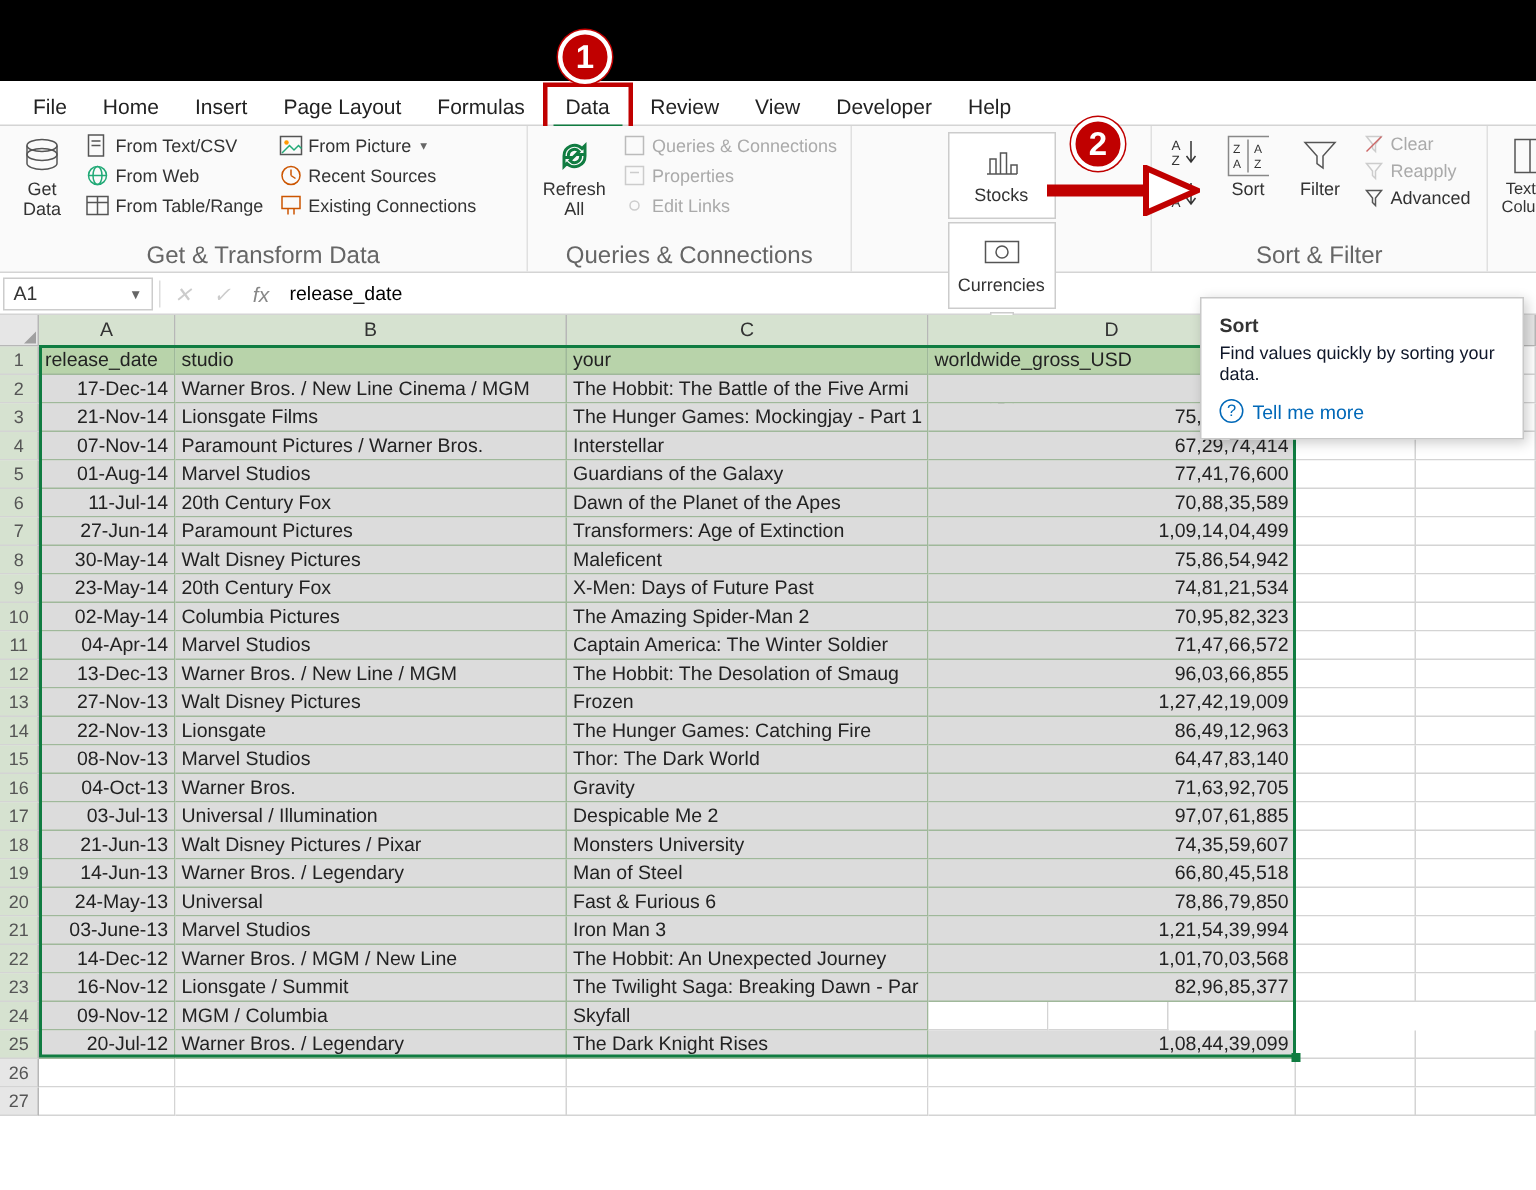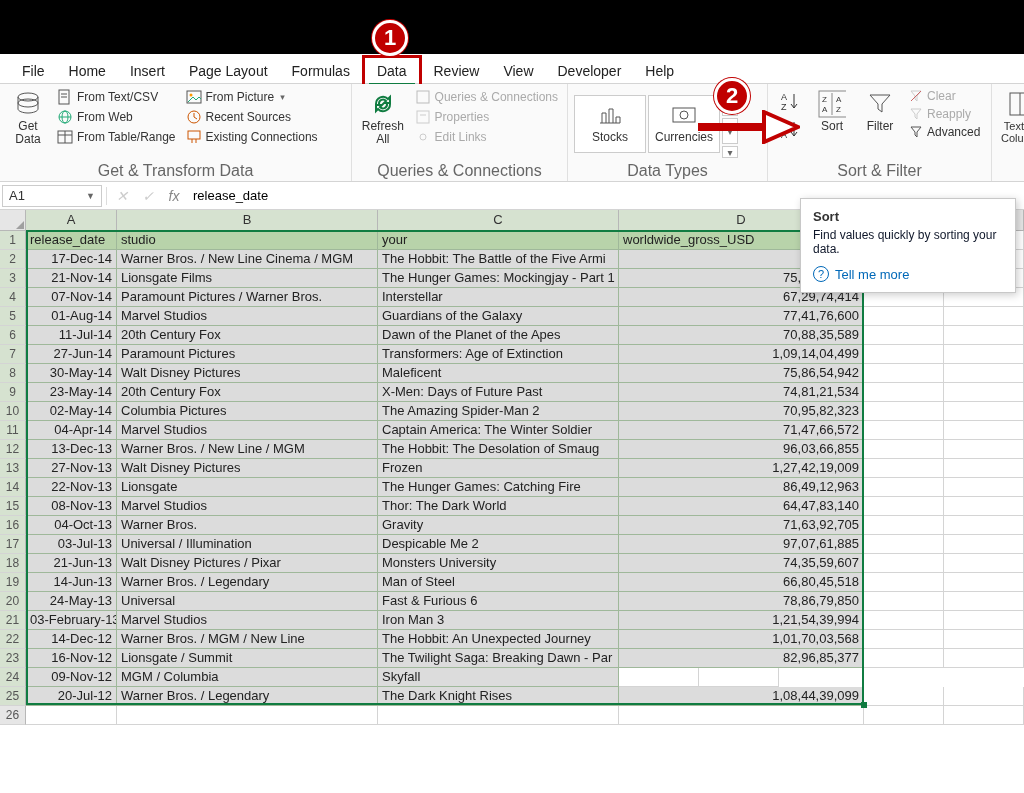--- a/index.html
+++ b/index.html
@@ -209,21 +209,21 @@
               </svg>
             </span>
             <span>Edit Links</span>
           </div>
       </div>
     </div>
     <div class="group-label">Queries &amp; Connections</div>
   </div>
 
   <div class="group" style="width:200px;">
-    <div class="group-body" style="align-items:center;gap:2px;">
+    <div class="group-body" style="align-items:center;gap:2px;flex-direction:column;">
       <div class="datatype-box">
         <span>
             <svg width="26" height="22">
               <path d="M3 19h20M5 19V9h4v10M12 19V5h4v14M19 19v-6h4v6" fill="none" stroke="#555"></path>
             </svg>
           </span>
         <span>Stocks</span>
       </div>
       <div class="datatype-box">
         <span>
@@ -541,21 +541,21 @@
         <div class="rowhdr sel">20</div>
         <div class="cell colA num">24-May-13</div>
         <div class="cell colB">Universal</div>
         <div class="cell colC">Fast &amp; Furious 6</div>
         <div class="cell colD num">78,86,79,850</div>
         <div class="cell colE" style="background:#fff;border-color:#d4d4d4;"></div>
         <div class="cell colF" style="background:#fff;border-color:#d4d4d4;"></div>
       </div>
       <div class="row">
         <div class="rowhdr sel">21</div>
-        <div class="cell colA num">03-February-13</div>
+        <div class="cell colA num">03-June-13</div>
         <div class="cell colB">Marvel Studios</div>
         <div class="cell colC">Iron Man 3</div>
         <div class="cell colD num">1,21,54,39,994</div>
         <div class="cell colE" style="background:#fff;border-color:#d4d4d4;"></div>
         <div class="cell colF" style="background:#fff;border-color:#d4d4d4;"></div>
       </div>
       <div class="row">
         <div class="rowhdr sel">22</div>
         <div class="cell colA num">14-Dec-12</div>
         <div class="cell colB">Warner Bros. / MGM / New Line</div>
@@ -594,16 +594,25 @@
 
   <div class="row empty">
       <div class="rowhdr">26</div>
       <div class="cell colA"></div>
       <div class="cell colB"></div>
       <div class="cell colC"></div>
       <div class="cell colD"></div>
       <div class="cell colE"></div>
       <div class="cell colF"></div>
     </div>
+  <div class="row empty">
+      <div class="rowhdr">27</div>
+      <div class="cell colA"></div>
+      <div class="cell colB"></div>
+      <div class="cell colC"></div>
+      <div class="cell colD"></div>
+      <div class="cell colE"></div>
+      <div class="cell colF"></div>
+    </div>
 
   <div class="sel-outline" style="top:20px; left:26px; width:838px; height:475px;"></div>
   <div class="sel-handle" style="top:492px; left:861px;"></div>
 </div>
 
 </body></html>

